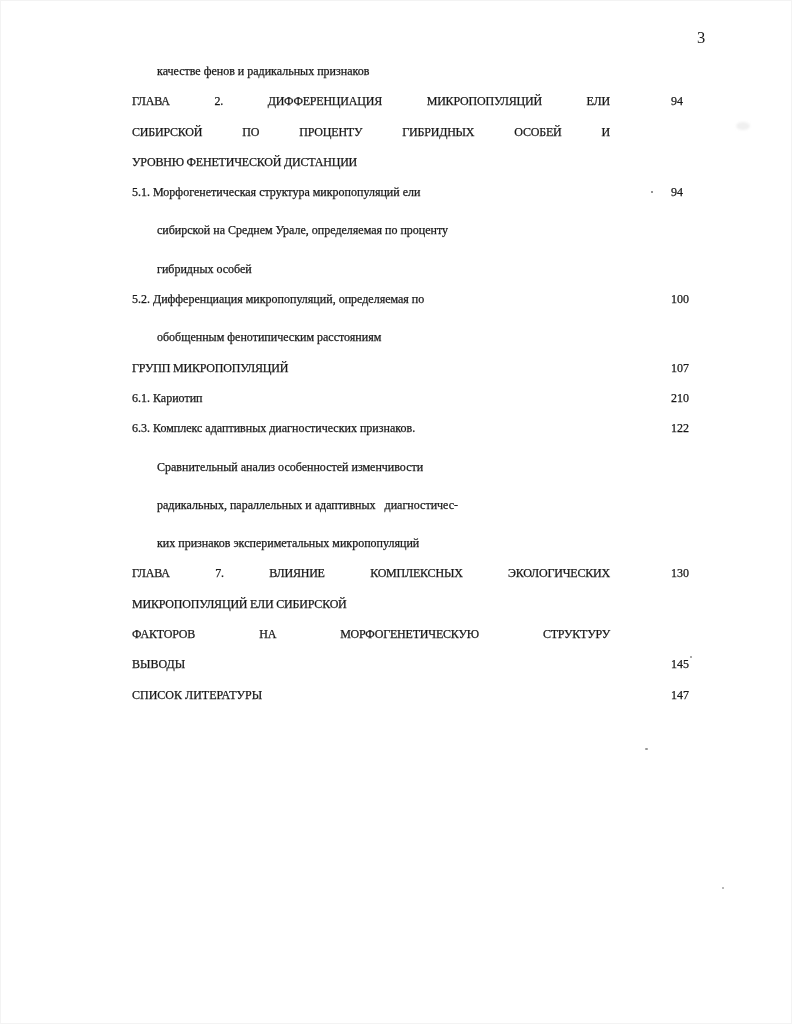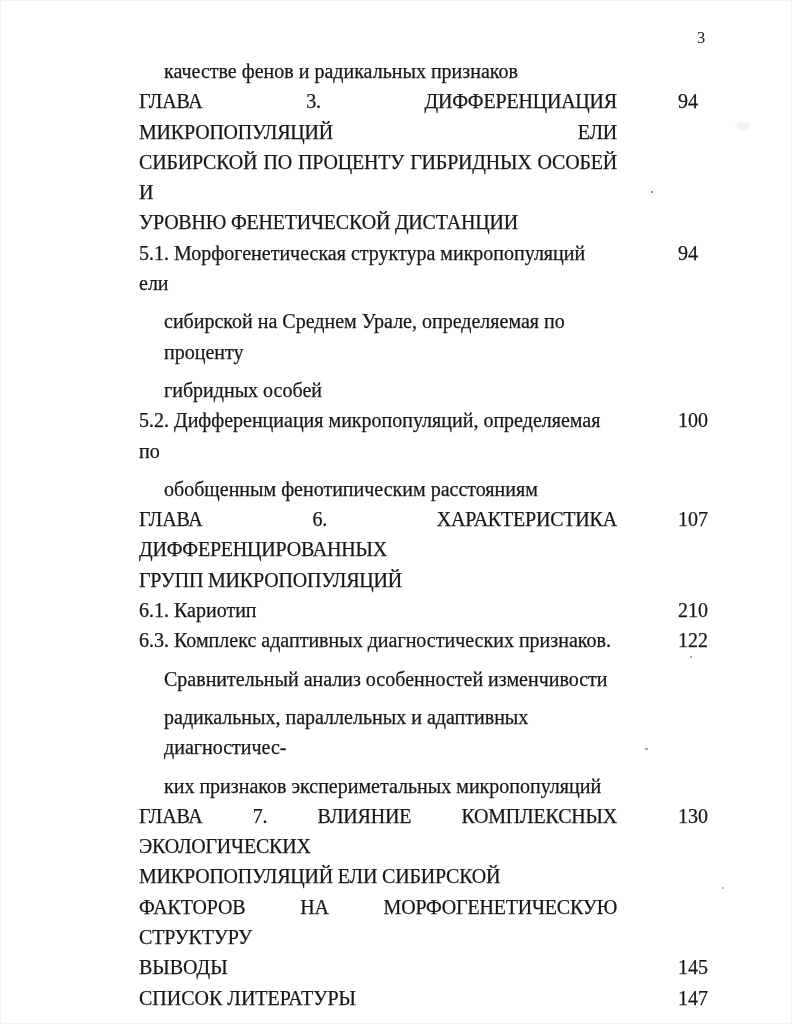--- a/index.html
+++ b/index.html
@@ -15,24 +15,24 @@
   }
   .corner-page-number {
     position: absolute;
     left: 697px;
     top: 28px;
     font-size: 16.5px;
     color: #1c1c1c;
   }
   .toc {
     position: absolute;
-    left: 139px;
+    left: 132px;
     top: 56px;
     width: 640px;
-    font-size: 20px;
+    font-size: 12px;
     line-height: 30.3px;
     -webkit-text-stroke: 0.25px #1f1f1f;
   }
   .toc-entry { display: flex; align-items: flex-start; }
   .entry-text { width: 478px; }
   .entry-page {
     width: 120px;
     padding-left: 61px;
     box-sizing: border-box;
     white-space: nowrap;
@@ -72,21 +72,21 @@
   <div class="toc">
   <div class="toc-entry continuation">
     <div class="entry-text">
           <div class="line">качестве фенов и радикальных признаков</div>
         </div>
     <div class="entry-page"></div>
   </div>
 
   <div class="toc-entry chapter">
     <div class="entry-text">
-          <div class="line justify">ГЛАВА 3. ДИФФЕРЕНЦИАЦИЯ МИКРОПОПУЛЯЦИЙ ЕЛИ</div>
+          <div class="line justify">ГЛАВА 2. ДИФФЕРЕНЦИАЦИЯ МИКРОПОПУЛЯЦИЙ ЕЛИ</div>
           <div class="line justify">СИБИРСКОЙ ПО ПРОЦЕНТУ ГИБРИДНЫХ ОСОБЕЙ И</div>
           <div class="line">УРОВНЮ ФЕНЕТИЧЕСКОЙ ДИСТАНЦИИ</div>
         </div>
     <div class="entry-page">94</div>
   </div>
 
   <div class="toc-entry item">
     <div class="entry-text">
           <div class="line">5.1. Морфогенетическая структура микропопуляций ели</div>
           <div class="line">сибирской на Среднем Урале, определяемая по проценту</div>
@@ -98,21 +98,20 @@
   <div class="toc-entry item">
     <div class="entry-text">
           <div class="line">5.2. Дифференциация микропопуляций, определяемая по</div>
           <div class="line">обобщенным фенотипическим расстояниям</div>
         </div>
     <div class="entry-page">100</div>
   </div>
 
   <div class="toc-entry chapter">
     <div class="entry-text">
-          <div class="line justify">ГЛАВА 6. ХАРАКТЕРИСТИКА ДИФФЕРЕНЦИРОВАННЫХ</div>
           <div class="line">ГРУПП МИКРОПОПУЛЯЦИЙ</div>
         </div>
     <div class="entry-page">107</div>
   </div>
 
   <div class="toc-entry item">
     <div class="entry-text">
           <div class="line">6.1. Кариотип</div>
         </div>
     <div class="entry-page">210</div>

